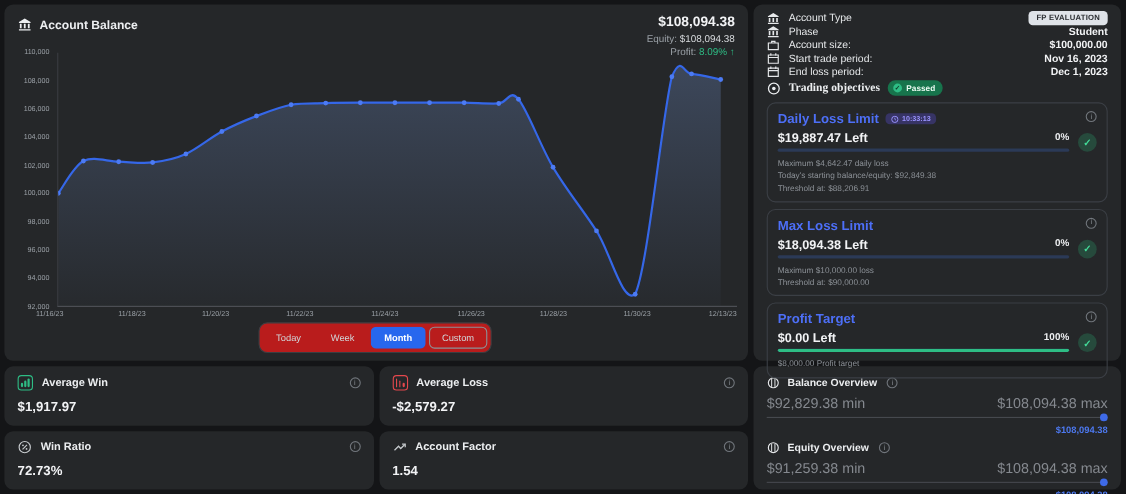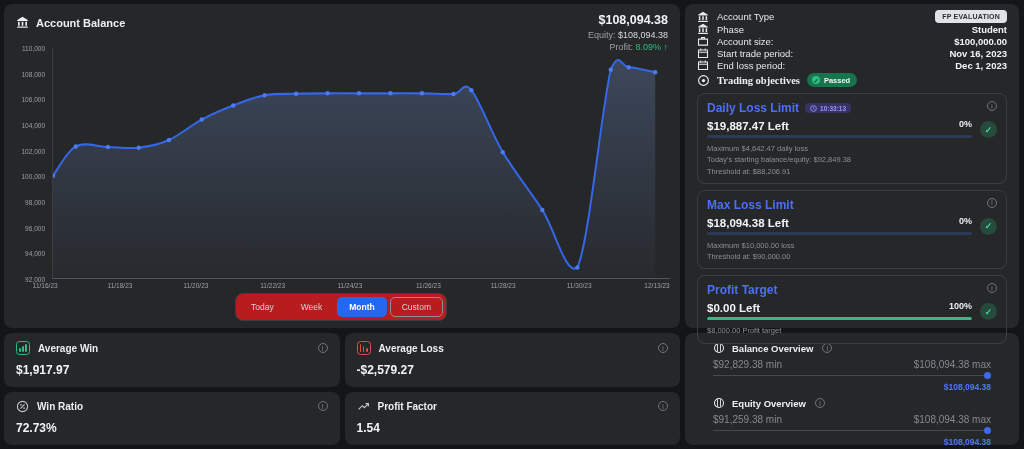--- a/index.html
+++ b/index.html
@@ -63,26 +63,26 @@
   .stat-card { background:#252729; border-radius:8px; padding:8px 12px; position:relative; display:flex; flex-direction:column; justify-content:space-between; }
   .sc-head { display:flex; align-items:center; gap:8px; }
   .sc-head .lbl { font-size:10px; font-weight:bold; color:#eceef0; }
   .sc-val { font-size:12px; font-weight:bold; color:#f2f3f5; padding-bottom:2px; }
   .sq-ic { width:14px; height:14px; border:1.4px solid; border-radius:3.5px; display:flex; align-items:flex-end; justify-content:center; gap:1.5px; padding:2.5px 2px; }
   .sq-ic i { display:block; width:1.8px; border-radius:1px; background:currentColor; }
   .sq-ic.green { color:#2ebd85; border-color:#2ebd85; }
   .sq-ic.red { color:#e5484d; border-color:#e5484d; }
 
   
-  .ov-panel { padding:7px 28px; display:flex; flex-direction:column; justify-content:space-between; }
+  .ov-panel { padding:7px 12px; display:flex; flex-direction:column; justify-content:space-between; }
   .ov-block { padding:2px 0 3px 0; }
   .ov-head { display:flex; align-items:center; gap:7px; }
   .ov-head .t { font-size:9.5px; font-weight:bold; color:#eceef0; }
   .ov-head .info-ic { margin-left:4px; }
-  .ov-minmax { display:flex; justify-content:space-between; margin-top:5px; font-size:10px; color:#85898f; }
+  .ov-minmax { display:flex; justify-content:space-between; margin-top:5px; font-size:13px; color:#85898f; }
   .ov-track { position:relative; height:7px; margin-top:2px; }
   .ov-track .line { position:absolute; left:0; right:0; top:3px; height:1px; background:#46494e; }
   .ov-track .dot { position:absolute; right:0; top:0; width:7px; height:7px; border-radius:50%; background:#3e6ae8; }
   .ov-val { text-align:right; font-size:8.5px; font-weight:bold; color:#4d79f0; margin-top:3px; }
 
   .ic { flex:none; display:block; }
 </style>
 </head>
 <body>
 
@@ -339,21 +339,21 @@
         <i class="info-ic">i</i>
       </div>
       <div class="sc-val">72.73%</div>
     </div>
     <div class="stat-card">
       <div class="sc-head">
         <svg class="ic" width="13" height="13" viewBox="0 0 16 16">
             <path d="M2 11.5 6.5 7l2.5 2.5L13.5 5" fill="none" stroke="#c6cacd" stroke-width="1.4"></path>
             <path d="M10.5 4.5h3.5V8" fill="none" stroke="#c6cacd" stroke-width="1.4"></path>
           </svg>
-        <span class="lbl">Profit Factor</span>
+        <span class="lbl">Account Factor</span>
         <i class="info-ic">i</i>
       </div>
       <div class="sc-val">1.54</div>
     </div>
   </div>
 
   <div class="panel ov-panel">
     <div class="ov-block">
       <div class="ov-head">
         <svg class="ic" width="12" height="12" viewBox="0 0 16 16">

